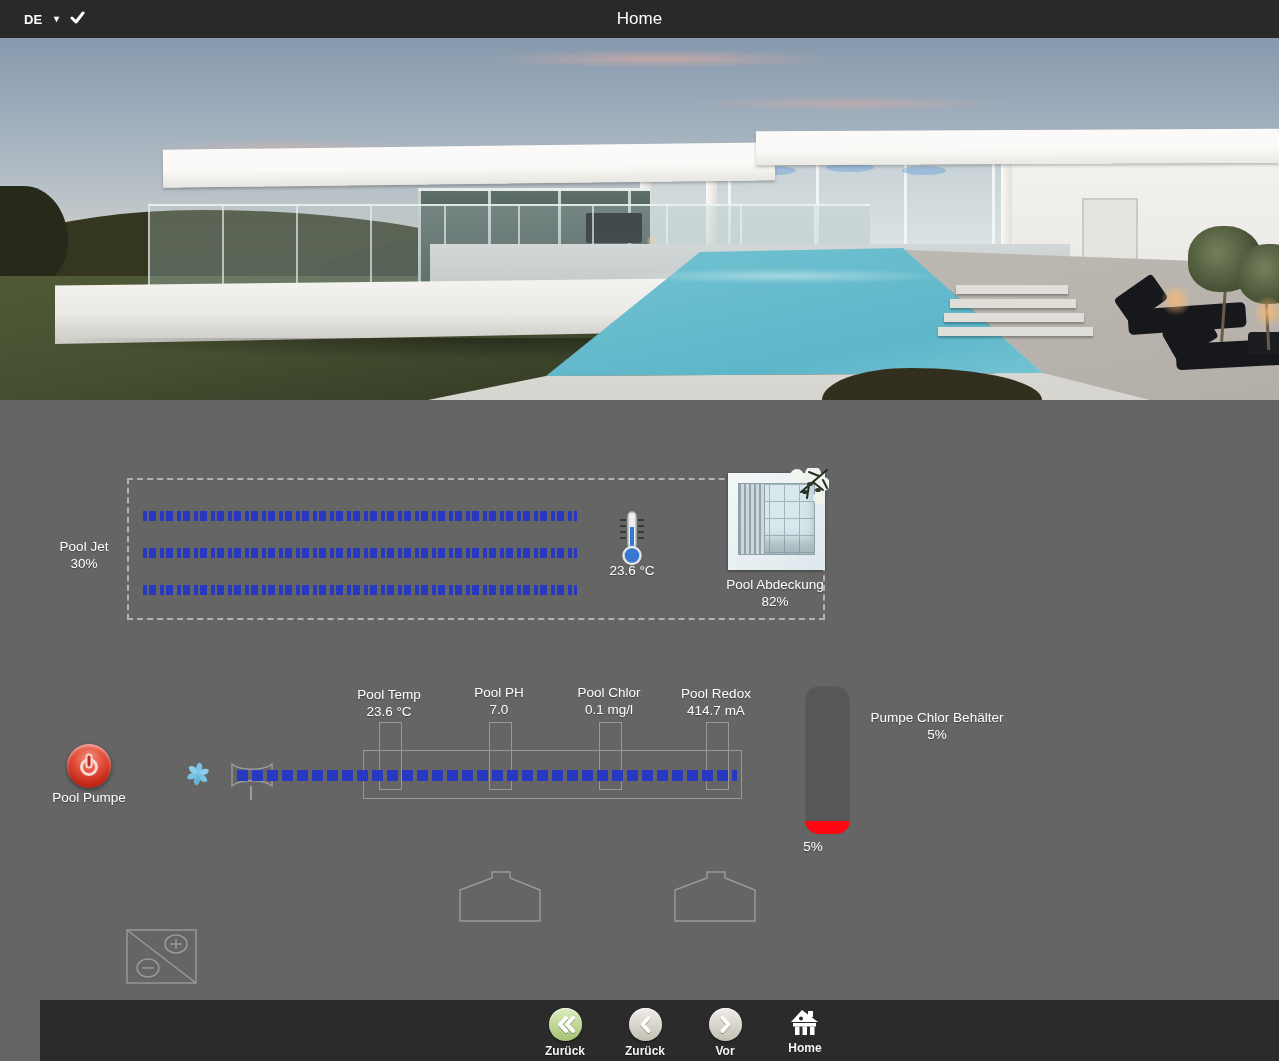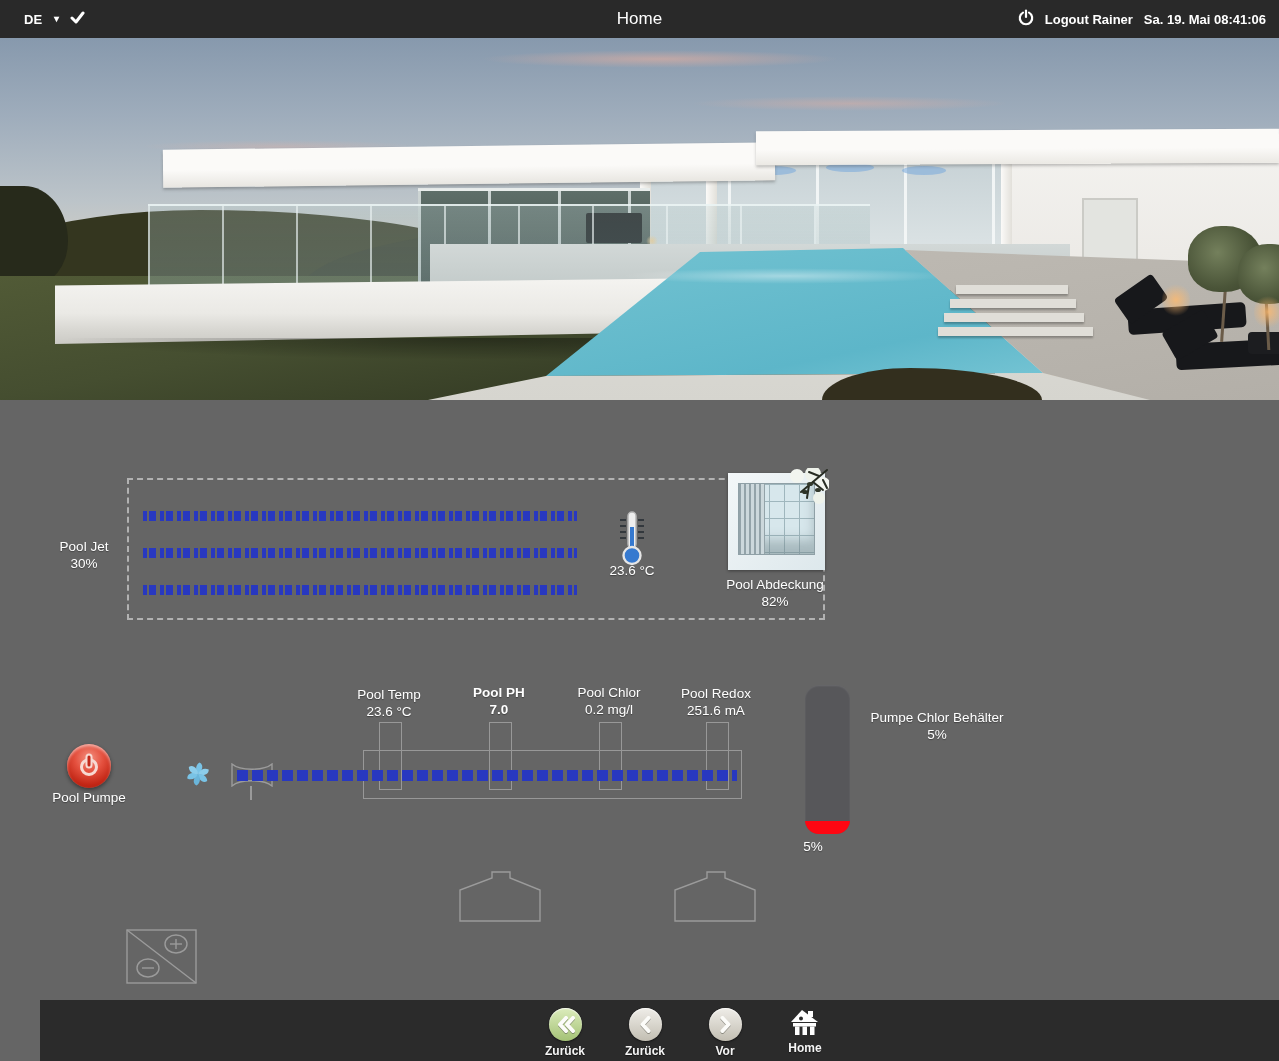--- a/index.html
+++ b/index.html
@@ -144,30 +144,20 @@
     <div class="lang">
       <span>DE</span>
       <span class="caret">▾</span>
     </div>
     <div class="check">
       <svg width="15" height="15" viewBox="0 0 15 15">
           <path d="M2 8 l4 4 L13 3" stroke="#fff" stroke-width="3" fill="none" stroke-linecap="round" stroke-linejoin="round"></path>
         </svg>
     </div>
     <div class="title">Home</div>
-    <div class="right">
-      <span>
-        <svg width="16" height="17" viewBox="0 0 16 17">
-            <path d="M8 1.5 V8" stroke="#fff" stroke-width="2.2" stroke-linecap="round" fill="none"></path>
-            <path d="M5 3.6 a6.2 6.2 0 1 0 6 0" stroke="#fff" stroke-width="2.2" stroke-linecap="round" fill="none"></path>
-          </svg>
-      </span>
-      <span>Logout Rainer</span>
-      <span>Sa. 19. Mai 08:41:06</span>
-    </div>
   </div>
 
   <div class="hero">
     <div class="sky"></div>
     <div class="sunglow"></div>
     <div class="cloud c1"></div>
     <div class="cloud c2"></div>
     <div class="cloud c3"></div>
     <div class="hill1"></div>
     <div class="hill2"></div>
@@ -331,31 +321,31 @@
   <div class="sensor-rect sr0"></div>
   <div class="sensor-rect sr1"></div>
   <div class="sensor-rect sr2"></div>
   <div class="sensor-rect sr3"></div>
   <div class="pipe-flow"></div>
 
   <div class="panel-label" style="left:329px;top:686px;width:120px;">
     <div>Pool Temp</div>
     <div>23.6 °C</div>
   </div>
-  <div class="panel-label" style="left:439px;top:684px;width:120px;font-weight:bold;">
+  <div class="panel-label" style="left:439px;top:684px;width:120px;">
     <div>Pool PH</div>
     <div>7.0</div>
   </div>
   <div class="panel-label" style="left:549px;top:684px;width:120px;">
     <div>Pool Chlor</div>
-    <div>0.2 mg/l</div>
+    <div>0.1 mg/l</div>
   </div>
   <div class="panel-label" style="left:656px;top:685px;width:120px;">
     <div>Pool Redox</div>
-    <div>251.6 mA</div>
+    <div>414.7 mA</div>
   </div>
 
   <div class="tank">
     <div class="tank-fill" style="height: 5%;"></div>
   </div>
   <div class="panel-label" style="left:788px;top:838px;width:50px;">5%</div>
   <div class="panel-label" style="left:867px;top:709px;width:140px;">
     <div>Pumpe Chlor Behälter</div>
     <div>5%</div>
   </div>

